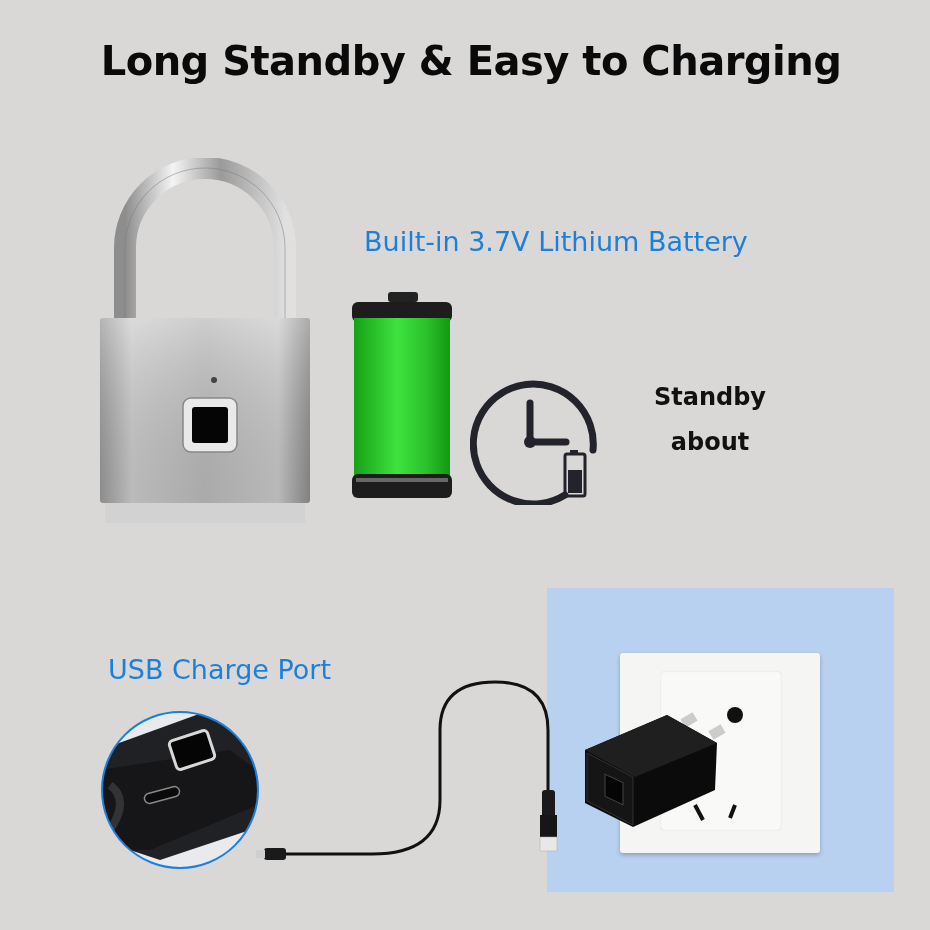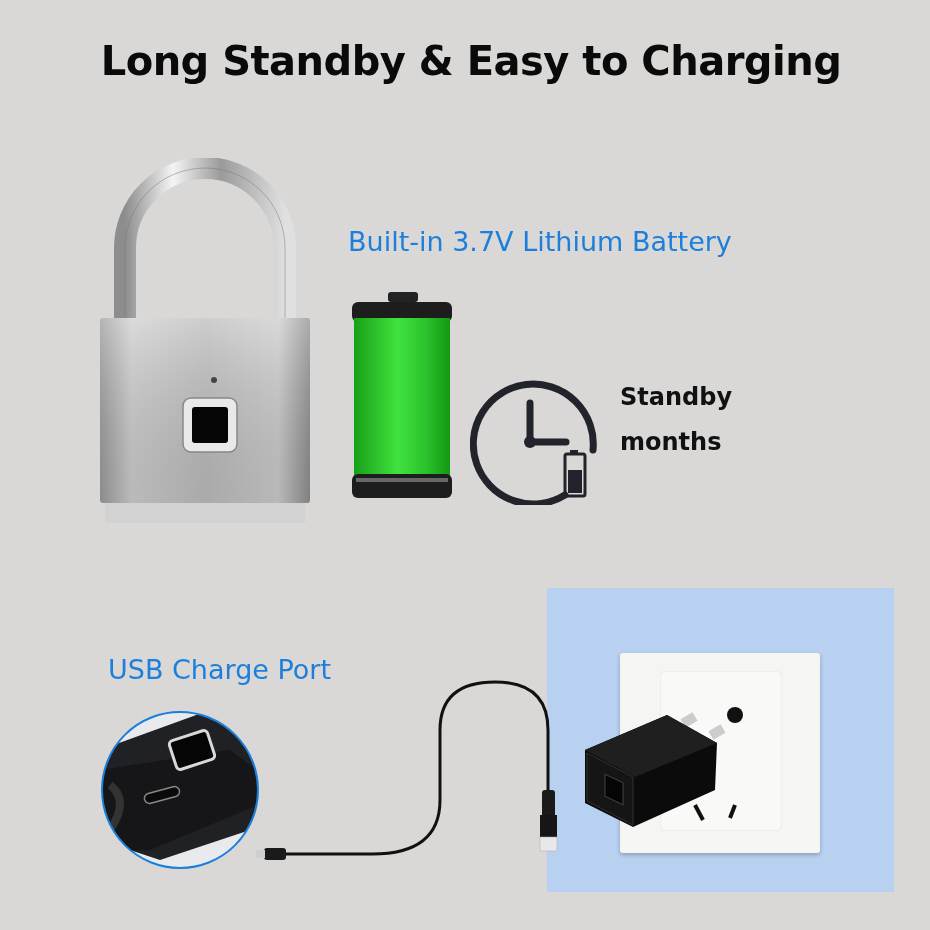--- a/index.html
+++ b/index.html
@@ -1,20 +1,20 @@
 <!DOCTYPE html>
 <html><head>
 <meta charset="utf-8">
 <style>
   html,body{margin:0;padding:0;}
   body{width:930px;height:930px;background:#d9d8d7;position:relative;overflow:hidden;font-family:"DejaVu Sans",sans-serif;}
   .abs{position:absolute;}
   .title{left:0;top:38px;width:930px;text-align:center;font-size:40px;font-weight:bold;color:#0a0a0a;letter-spacing:-0.5px;padding-left:6px;}
   .blue-label{color:#1d7fdc;font-size:27px;}
-  .standby{left:620px;top:375px;width:180px;font-size:24px;font-weight:bold;color:#111;line-height:45px;}
+  .standby{left:620px;top:375px;width:180px;text-align:center;font-size:24px;font-weight:bold;color:#111;line-height:45px;}
   .blue-panel{left:547px;top:588px;width:347px;height:304px;background:#b9d1f0;}
 </style>
 </head>
 <body>
 
 <div class="abs title">Long Standby &amp; Easy to Charging</div>
 
 <svg class="abs" style="left:95px;top:158px" width="220" height="370" viewBox="0 0 220 370">
   <defs>
     <linearGradient id="shackle" x1="0" x2="1">
@@ -40,21 +40,21 @@
   <rect x="5" y="160" width="210" height="185" rx="3" fill="url(#body)"></rect>
   <rect x="5" y="160" width="210" height="185" rx="3" fill="url(#bodyv)"></rect>
   <circle cx="119" cy="222" r="3" fill="#444"></circle>
   <g>
     <rect x="88" y="240" width="54" height="54" rx="8" fill="#e9e9e9" stroke="#888" stroke-width="1.5"></rect>
     <rect x="97" y="249" width="36" height="36" rx="3" fill="#050505"></rect>
   </g>
   <rect x="10" y="345" width="200" height="20" fill="#c8c8c8" opacity="0.35"></rect>
 </svg>
 
-<div class="abs blue-label" style="left:348px;top:226px">Built-in 3.7V Lithium Battery</div>
+<div class="abs blue-label" style="left:364px;top:226px">Built-in 3.7V Lithium Battery</div>
 
 <svg class="abs" style="left:350px;top:290px" width="105" height="212" viewBox="0 0 105 212">
   <defs>
     <linearGradient id="green" x1="0" x2="1">
       <stop offset="0" stop-color="#18a018"></stop>
         <stop offset="0.45" stop-color="#3fe23f"></stop>
         <stop offset="0.75" stop-color="#2bc22b"></stop>
         <stop offset="1" stop-color="#139813"></stop>
     </linearGradient>
   </defs>
@@ -70,21 +70,21 @@
   <line x1="60" y1="28" x2="60" y2="67" stroke="#23232b" stroke-width="7" stroke-linecap="round"></line>
   <line x1="60" y1="67" x2="96" y2="67" stroke="#23232b" stroke-width="7" stroke-linecap="round"></line>
   <circle cx="60" cy="67" r="6" fill="#23232b"></circle>
   <rect x="100" y="75" width="8" height="4" fill="#23232b"></rect>
   <rect x="95" y="79" width="20" height="42" rx="2" fill="none" stroke="#23232b" stroke-width="3"></rect>
   <rect x="98" y="95" width="14" height="23" fill="#23232b"></rect>
 </svg>
 
 <div class="abs standby">
   <div>Standby</div>
-  <div>months</div>
+  <div>about</div>
 </div>
 
 <div class="abs blue-panel"></div>
 
 <div class="abs blue-label" style="left:108px;top:654px">USB Charge Port</div>
 
 <svg class="abs" style="left:100px;top:710px" width="160" height="160" viewBox="0 0 160 160">
   <defs>
       <clipPath id="circ">
         <circle cx="80" cy="80" r="78"></circle>

